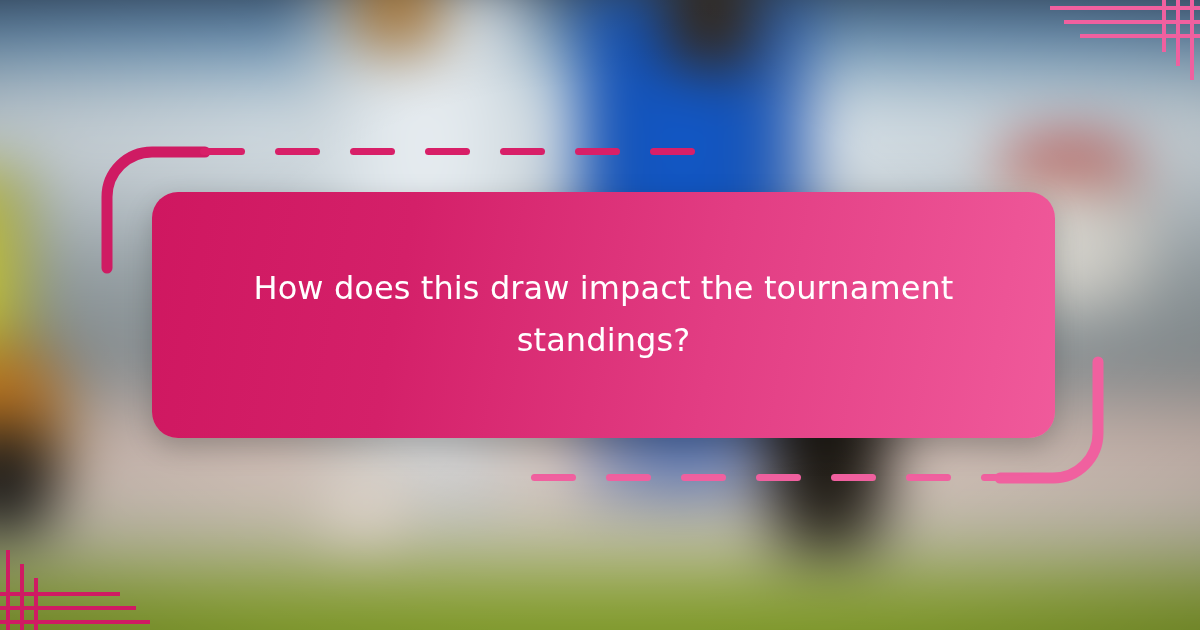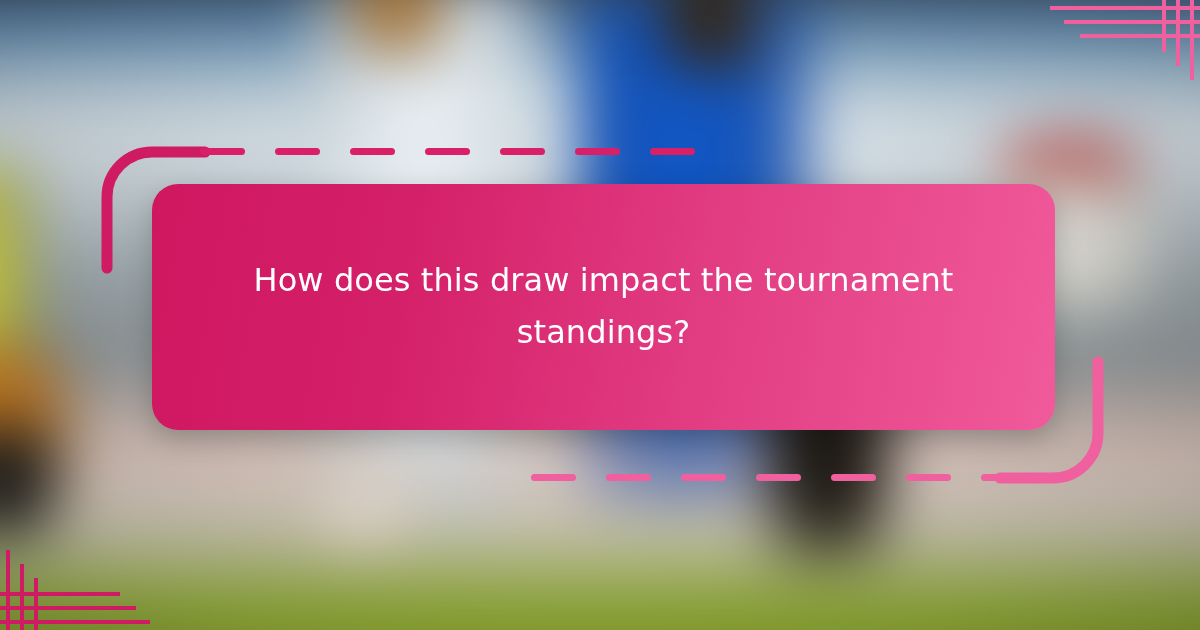--- a/index.html
+++ b/index.html
@@ -174,21 +174,21 @@
   .dash-bottom { left: 531px; top: 474px; color: #f0609f; }
 
   
   .bracket { position: absolute; }
   .bracket svg { display: block; }
 
   
   .card {
     position: absolute;
     left: 152px;
-    top: 184px;
+    top: 192px;
     width: 903px;
     height: 246px;
     border-radius: 26px;
     background: linear-gradient(100deg, #cf1760 0%, #d42069 28%, #e23d83 62%, #f05a9b 100%);
     box-shadow: 0 10px 28px rgba(0,0,0,0.22);
     display: flex;
     align-items: center;
     justify-content: center;
     box-sizing: border-box;
     padding: 8px 52px;

